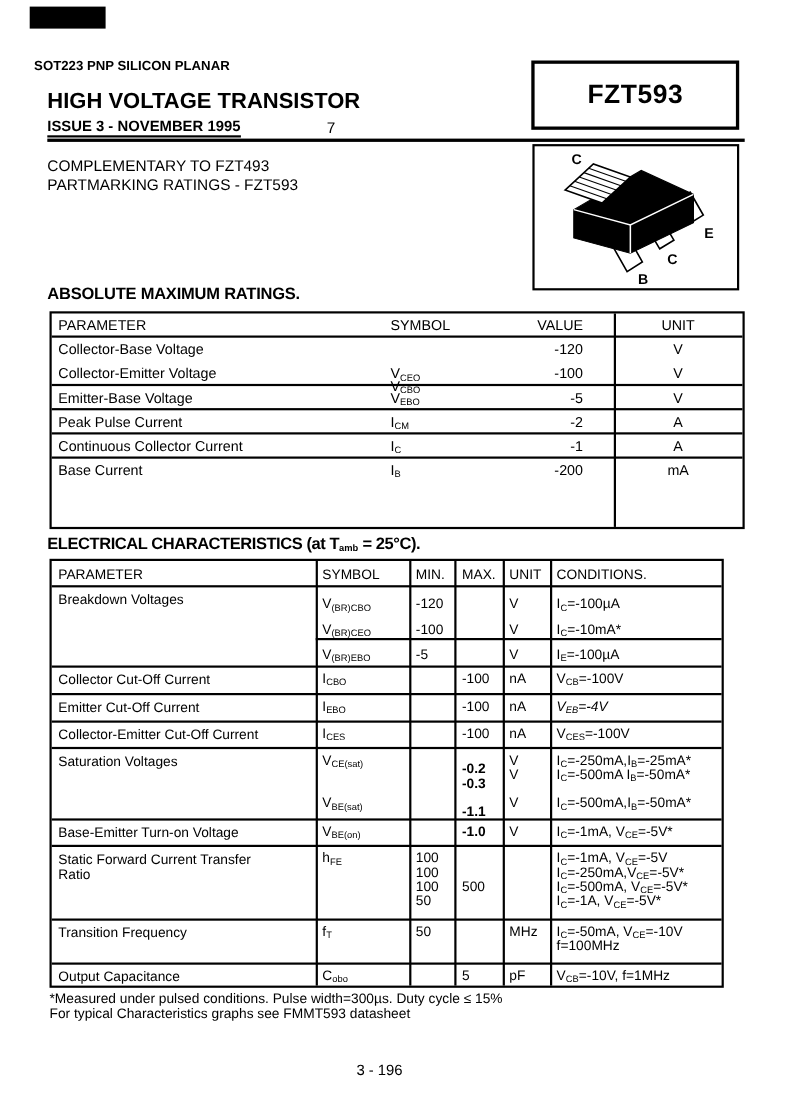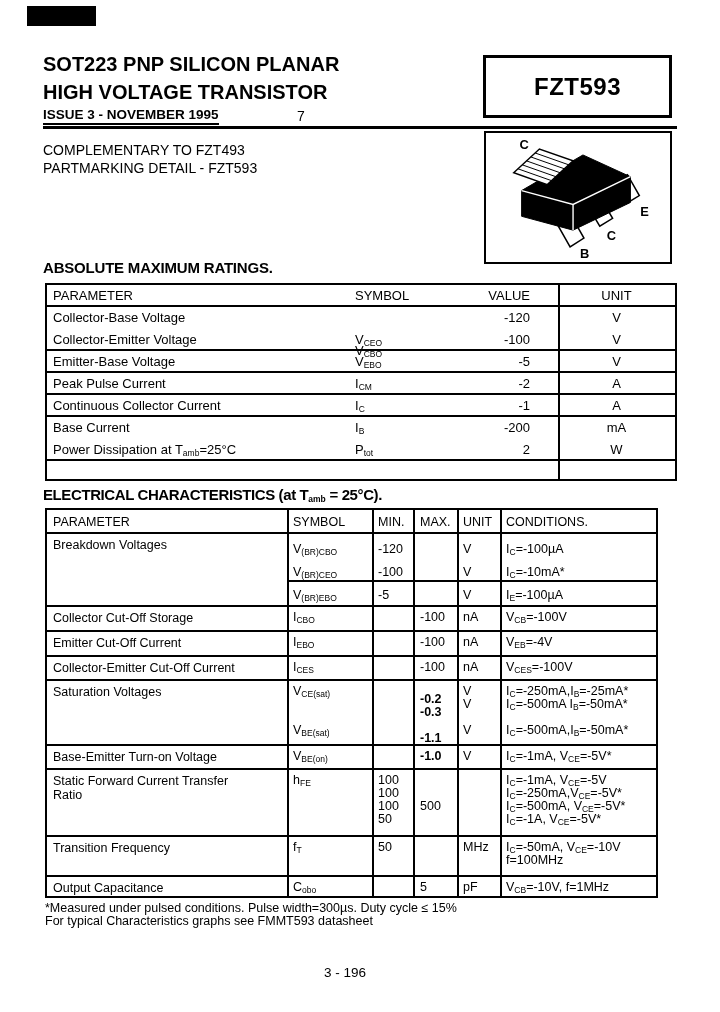--- a/index.html
+++ b/index.html
@@ -1,21 +1,21 @@
 <!DOCTYPE html>
 <html><head>
 <meta charset="utf-8">
 <style>
   html,body{margin:0;padding:0;background:#e8e8e8;}
   .page{position:relative;width:720px;height:1012px;background:#ffffff;
         font-family:"Liberation Sans",sans-serif;color:#000;overflow:hidden;}
   .abs{position:absolute;white-space:nowrap;}
   sub{font-size:8.5px;line-height:0;vertical-align:-2px;letter-spacing:0;}
   .scan-mark{position:absolute;left:27px;top:6px;width:69px;height:20px;background:#000;}
-  .title1{left:43px;top:53px;font-size:20px;font-weight:bold;letter-spacing:0;}
+  .title1{left:31px;top:53px;font-size:12px;font-weight:bold;letter-spacing:0;}
   .title2{left:43px;top:81px;font-size:20px;font-weight:bold;}
   .issue{left:43px;top:107px;font-size:13.5px;font-weight:bold;border-bottom:2px solid #000;padding-bottom:1px;}
   .pagemark{left:297px;top:108px;font-size:14px;}
   .hrule{left:43px;top:126px;width:634px;height:3px;background:#000;}
   .comp{left:43px;top:142px;font-size:14px;}
   .partmark{left:43px;top:160px;font-size:14px;}
   .partbox{left:483px;top:55px;width:183px;height:57px;border:3px solid #000;
            display:flex;align-items:center;justify-content:center;position:absolute;}
   .partbox span{font-size:24px;font-weight:bold;letter-spacing:0.5px;}
   .pkgbox{left:484px;top:131px;width:184px;height:129px;border:2px solid #000;position:absolute;}
@@ -40,21 +40,21 @@
 <div class="page">
 
   <div class="scan-mark"></div>
 
   <div class="abs title1">SOT223 PNP SILICON PLANAR</div>
   <div class="abs title2">HIGH VOLTAGE TRANSISTOR</div>
   <div class="abs issue">ISSUE 3 - NOVEMBER 1995</div>
   <div class="abs pagemark">7</div>
   <div class="abs hrule"></div>
   <div class="abs comp">COMPLEMENTARY TO FZT493</div>
-  <div class="abs partmark">PARTMARKING DETAIL - FZT593</div>
+  <div class="abs partmark">PARTMARKING RATINGS - FZT593</div>
 
   <div class="partbox">
     <span>FZT593</span>
   </div>
 
   <div class="pkgbox">
     <svg width="100%" height="100%" viewBox="0 0 186 130">
 
       <polygon points="130,50 143,42 155,63 142,71" fill="#fff" stroke="#000" stroke-width="1.5"></polygon>
       <polygon points="102,72 115,64 128,86 115,94" fill="#fff" stroke="#000" stroke-width="1.5"></polygon>
@@ -174,34 +174,20 @@
         <div class="t-cell" style="left: 308px; top: 0px;">
           <div style="height: 22px; line-height: 22px;">I<sub>B</sub></div>
         </div>
         <div class="t-cell" style="left: 320px; top: 0px; width: 163px; text-align: right;">
           <div style="height: 22px; line-height: 22px;">-200</div>
         </div>
         <div class="t-cell" style="left: 511px; top: 0px; width: 117px; text-align: center;">
           <div style="height: 22px; line-height: 22px;">mA</div>
         </div>
       </div>
-      <div class="trow sep" style="height: 22px;">
-        <div class="t-cell" style="left: 6px; top: 0px;">
-          <div style="height: 22px; line-height: 22px;">Power Dissipation at T<sub>amb</sub>=25°C</div>
-        </div>
-        <div class="t-cell" style="left: 308px; top: 0px;">
-          <div style="height: 22px; line-height: 22px;">P<sub>tot</sub></div>
-        </div>
-        <div class="t-cell" style="left: 320px; top: 0px; width: 163px; text-align: right;">
-          <div style="height: 22px; line-height: 22px;">2</div>
-        </div>
-        <div class="t-cell" style="left: 511px; top: 0px; width: 117px; text-align: center;">
-          <div style="height: 22px; line-height: 22px;">W</div>
-        </div>
-      </div>
     </div>
 
   <div class="abs h-elec">ELECTRICAL CHARACTERISTICS (at T<sub>amb</sub> = 25°C).</div>
   <div id="elecTable" class="tbl">
       <div class="vline" style="left: 240px;"></div>
       <div class="vline" style="left: 325px;"></div>
       <div class="vline" style="left: 366px;"></div>
       <div class="vline" style="left: 410px;"></div>
       <div class="vline" style="left: 453px;"></div>
       <div class="trow sep" style="height: 24px;">
@@ -246,21 +232,21 @@
         </div>
         <div class="t-cell" style="left: 459px; top: 4px;">
           <div style="height: 23px; line-height: 23px;">I<sub>C</sub>=-100µA</div>
           <div style="height: 23px; line-height: 23px;">I<sub>C</sub>=-10mA*</div>
           <div style="height: 23px; line-height: 23px;">I<sub>E</sub>=-100µA</div>
         </div>
         <div class="psep" style="left: 240px; right: 0px; top: 46px;"></div>
       </div>
       <div class="trow sep" style="height: 25px;">
         <div class="t-cell" style="left: 6px; top: 4px;">
-          <div style="height: 14px; line-height: 14px;">Collector Cut-Off Storage</div>
+          <div style="height: 14px; line-height: 14px;">Collector Cut-Off Current</div>
         </div>
         <div class="t-cell" style="left: 246px; top: 4px;">
           <div style="height: 13px; line-height: 13px;">I<sub>CBO</sub></div>
         </div>
         <div class="t-cell" style="left: 331px; top: 4px;"></div>
         <div class="t-cell" style="left: 373px; top: 4px;">
           <div style="height: 13px; line-height: 13px;">-100</div>
         </div>
         <div class="t-cell" style="left: 416px; top: 4px;">
           <div style="height: 13px; line-height: 13px;">nA</div>
@@ -276,21 +262,21 @@
         <div class="t-cell" style="left: 246px; top: 4px;">
           <div style="height: 13px; line-height: 13px;">I<sub>EBO</sub></div>
         </div>
         <div class="t-cell" style="left: 331px; top: 4px;"></div>
         <div class="t-cell" style="left: 373px; top: 4px;">
           <div style="height: 13px; line-height: 13px;">-100</div>
         </div>
         <div class="t-cell" style="left: 416px; top: 4px;">
           <div style="height: 13px; line-height: 13px;">nA</div>
         </div>
-        <div class="t-cell" style="left: 459px; top: 4px;">
+        <div class="t-cell" style="left: 459px; top: 4px; font-style: italic;">
           <div style="height: 13px; line-height: 13px;">V<sub>EB</sub>=-4V</div>
         </div>
       </div>
       <div class="trow sep" style="height: 24px;">
         <div class="t-cell" style="left: 6px; top: 4px;">
           <div style="height: 14px; line-height: 14px;">Collector-Emitter Cut-Off Current</div>
         </div>
         <div class="t-cell" style="left: 246px; top: 4px;">
           <div style="height: 13px; line-height: 13px;">I<sub>CES</sub></div>
         </div>

